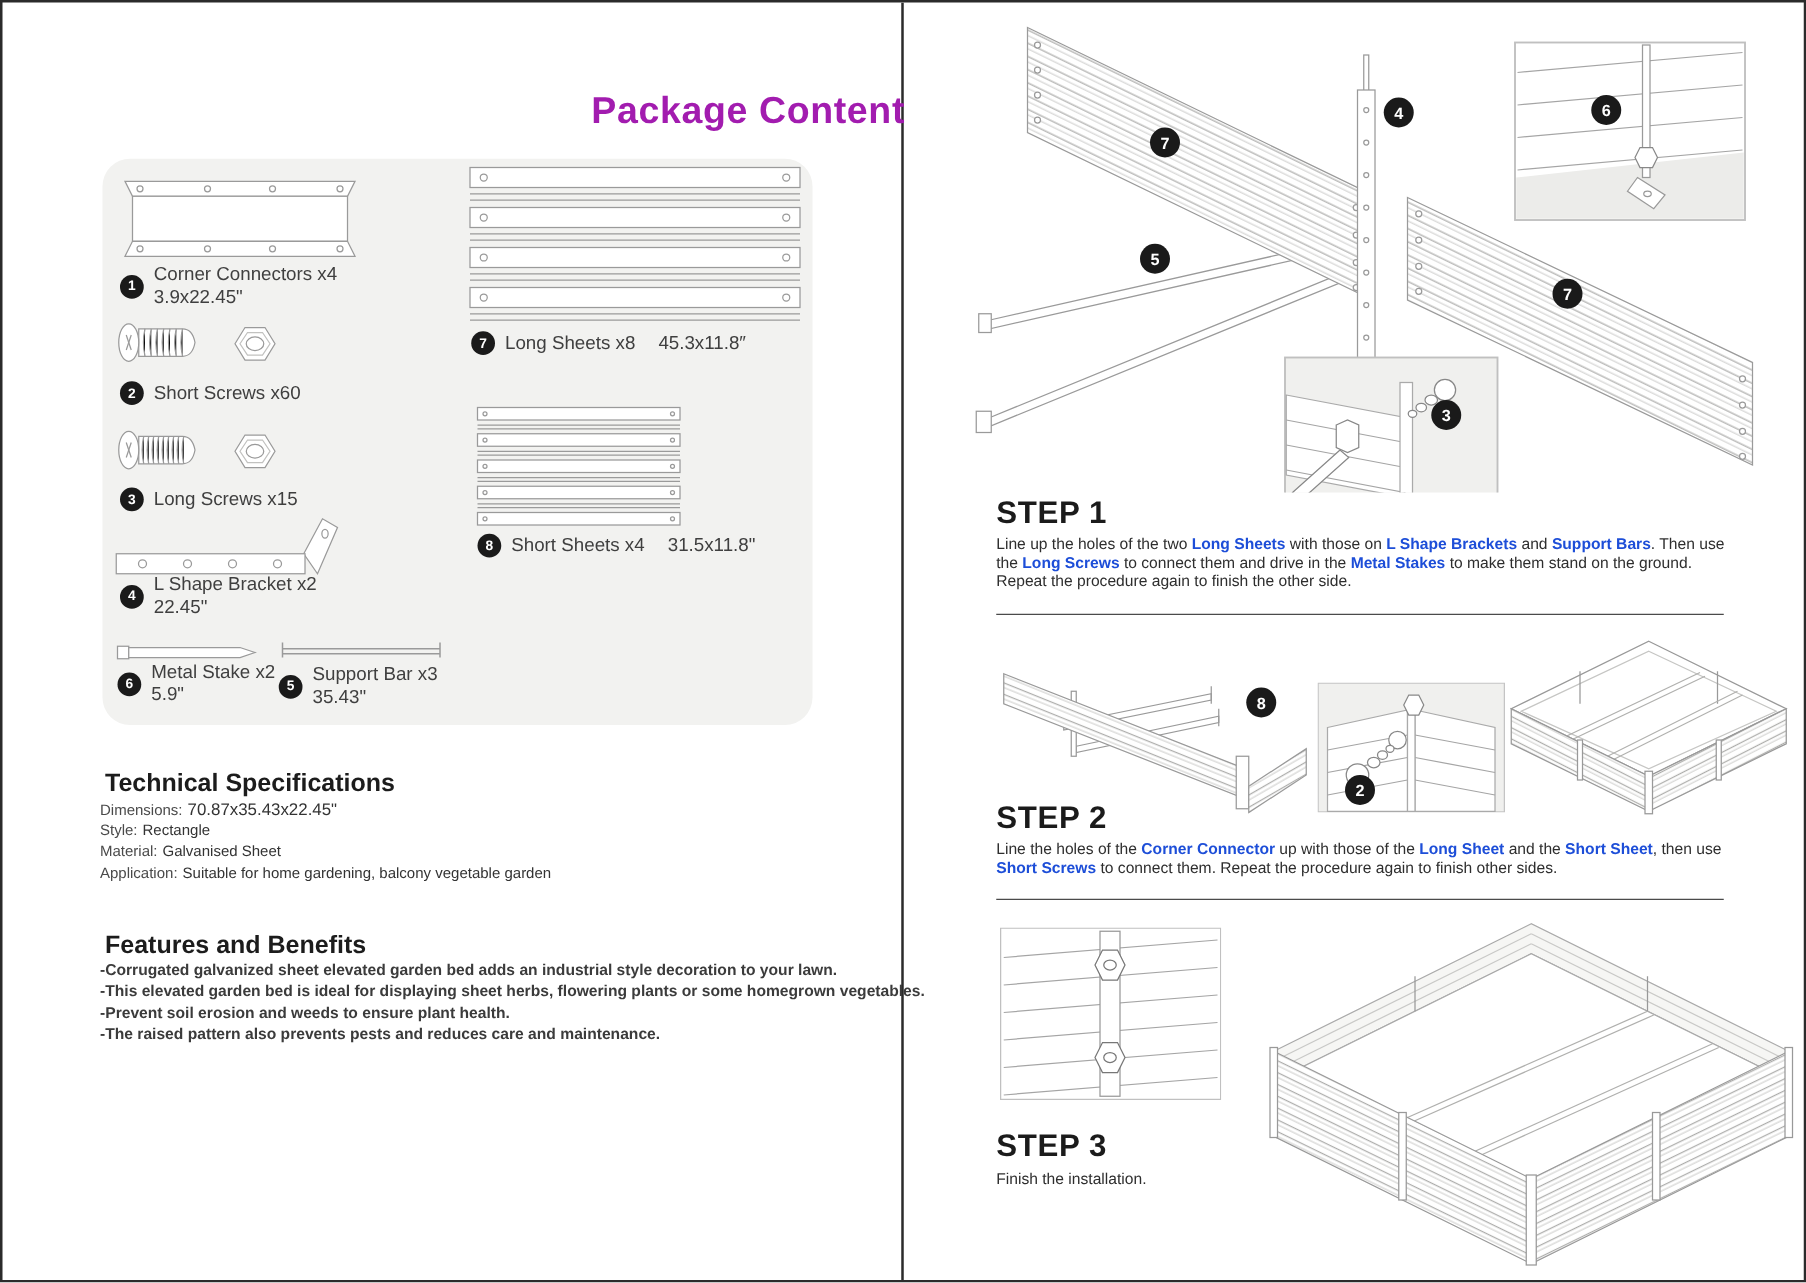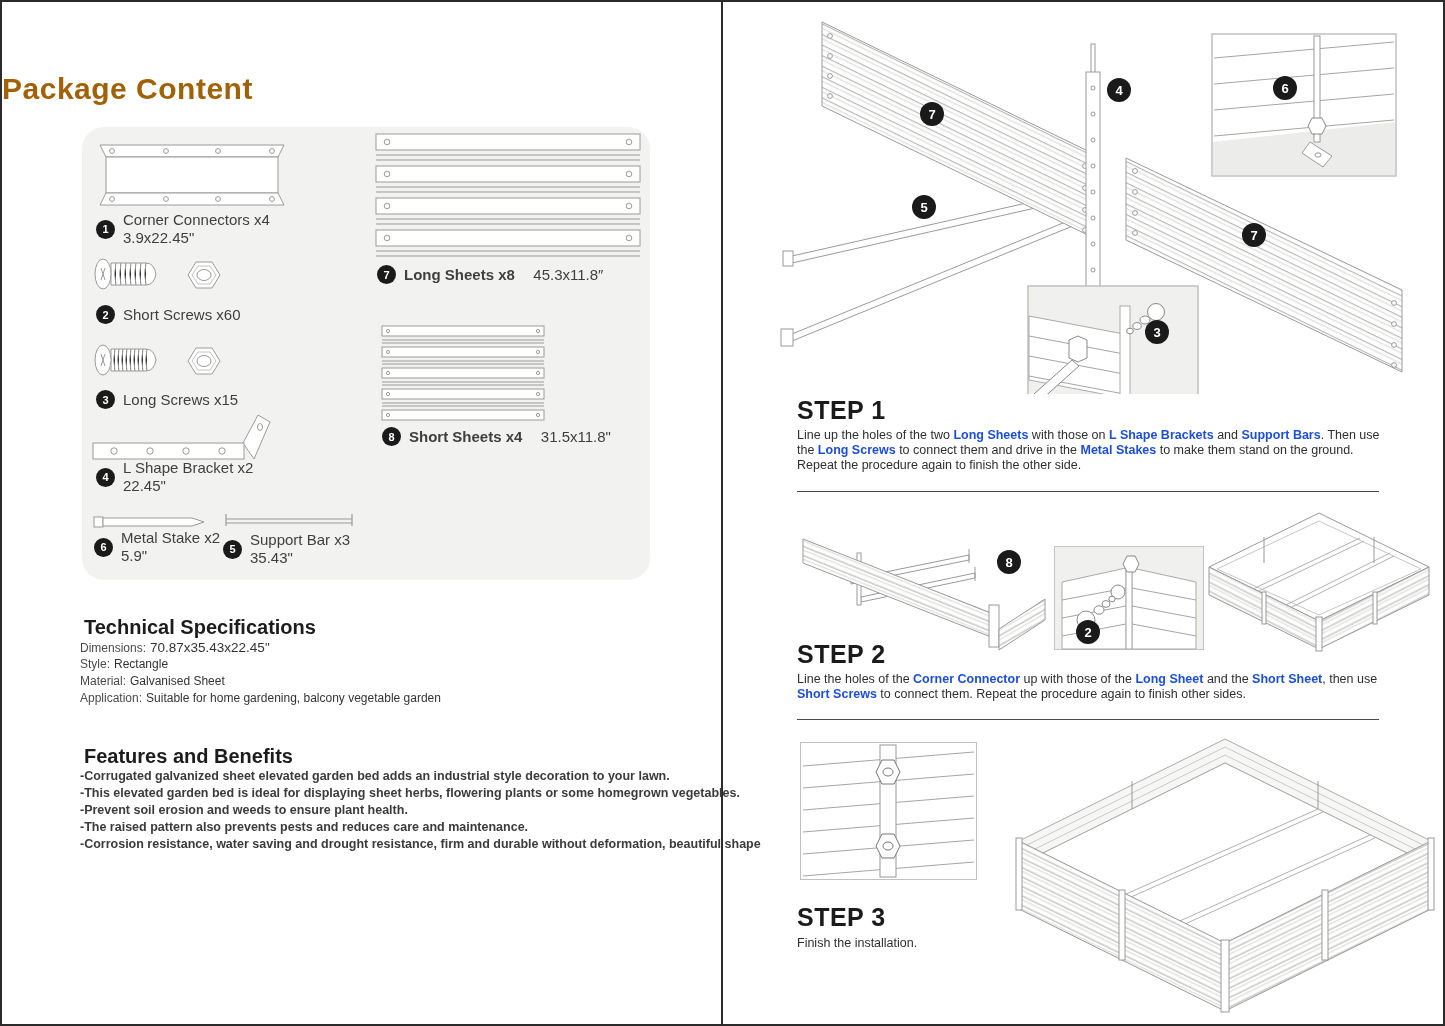--- a/index.html
+++ b/index.html
@@ -2,30 +2,30 @@
 <html><head>
 <meta charset="utf-8">
 <style>
   html,body{margin:0;padding:0;background:#fff;}
   #page{position:relative;width:1445px;height:1026px;background:#ffffff;
         font-family:"Liberation Sans", sans-serif;color:#2e2e2e;overflow:hidden;
         border:2px solid #2b2b2b;box-sizing:border-box;}
   .abs{position:absolute;}
   #divider{left:719px;top:0;width:2px;height:1022px;background:#2b2b2b;}
   
-  #pkg-title{left:0;top:70px;width:722px;text-align:left;font-size:30px;font-weight:700;
-             color:#a16207;letter-spacing:.5px;}
+  #pkg-title{left:0;top:70px;width:722px;text-align:right;font-size:30px;font-weight:700;
+             color:#a21caf;letter-spacing:.5px;}
   #pkg-panel{left:80px;top:125px;width:568px;height:453px;background:#f2f2f0;border-radius:22px;}
   .pc-item{display:flex;align-items:center;gap:8px;}
   .badge{width:19px;height:19px;border-radius:50%;background:#1a1a1a;color:#fff;
          display:flex;align-items:center;justify-content:center;font-size:11px;font-weight:700;
          flex:0 0 auto;}
   .badge.lg{position:absolute;width:24px;height:24px;font-size:13px;}
   .pc-name,.pc-dim{font-size:15px;line-height:18px;color:#3f3f3f;white-space:nowrap;}
-  .inline-item .pc-name{display:inline;font-weight:bold;}
+  .inline-item .pc-name{display:inline;}
   .inline-item .pc-dim{display:inline;margin-left:14px;}
   h2.sec{font-size:20px;font-weight:700;color:#1c1c1c;margin:4px;}
   .spec-row{font-size:12px;color:#4a4a4a;line-height:17px;}
   .spec-row .val{color:#333;margin-left:4px;}
   .spec-row.first .val{font-size:13.5px;}
   .feat-line{font-size:12.5px;color:#3b3b3b;line-height:17px;white-space:nowrap;font-weight:bold;}
   
   .step-h{font-size:25px;font-weight:700;color:#1b1b1b;letter-spacing:.5px;}
   .step-p{font-size:12.5px;line-height:15px;color:#2e2e2e;width:585px;}
   .step-p b{font-weight:700;color:#1d4ed8;}
@@ -261,21 +261,20 @@
   </div>
   <div class="abs spec-row" style="left:78px;top:688px">
     <span>Application:</span><span class="val">Suitable for home gardening, balcony vegetable garden</span>
   </div>
 
   <h2 class="abs sec" style="left:78px;top:739px">Features and Benefits</h2>
   <div class="abs feat-line" style="left:78px;top:766px">-Corrugated galvanized sheet elevated garden bed adds an industrial style decoration to your lawn.</div>
   <div class="abs feat-line" style="left:78px;top:783px">-This elevated garden bed is ideal for displaying sheet herbs, flowering plants or some homegrown vegetables.</div>
   <div class="abs feat-line" style="left:78px;top:800px">-Prevent soil erosion and weeds to ensure plant health.</div>
   <div class="abs feat-line" style="left:78px;top:817px">-The raised pattern also prevents pests and reduces care and maintenance.</div>
-  <div class="abs feat-line" style="left:78px;top:834px">-Corrosion resistance, water saving and drought resistance, firm and durable without deformation, beautiful shape</div>
 
   <svg class="abs" style="left:724px;top:4px" width="716" height="388">
     <defs>
       <pattern id="pL" width="14" height="9.5" patternUnits="userSpaceOnUse" patternTransform="rotate(26)">
         <rect width="14" height="9.5" fill="#ffffff"></rect>
         <line x1="0" y1="2.5" x2="14" y2="2.5" stroke="#adadab" stroke-width="1"></line>
         <line x1="0" y1="6.5" x2="14" y2="6.5" stroke="#d6d6d4" stroke-width="1"></line>
       </pattern>
     </defs>
 

